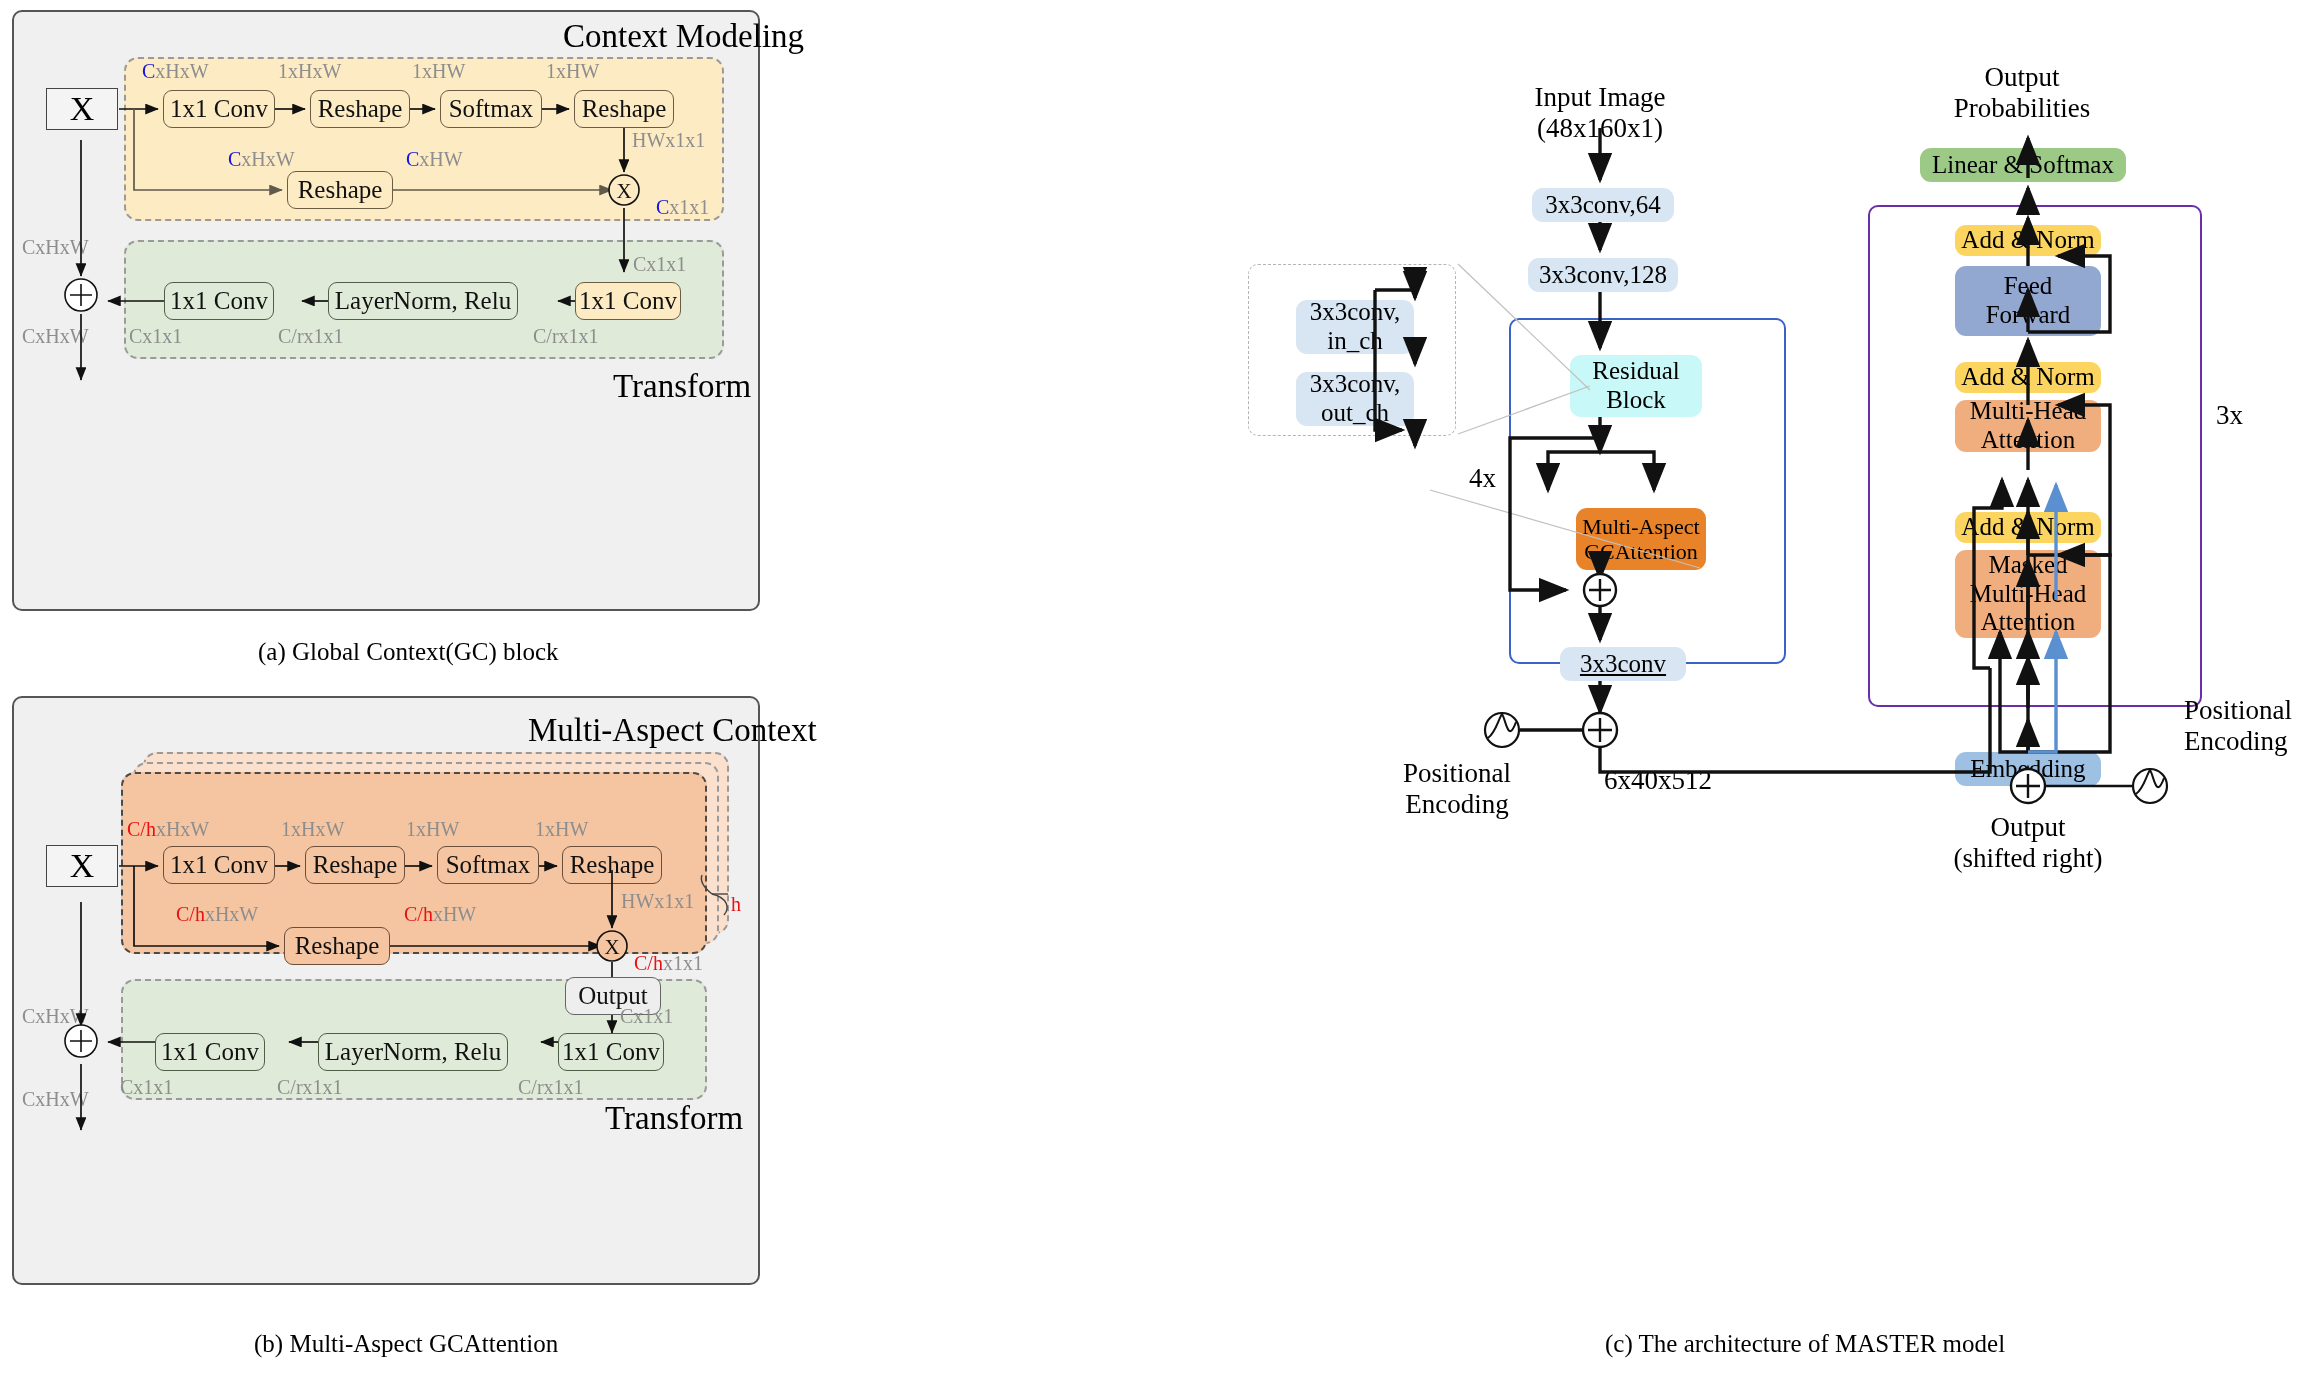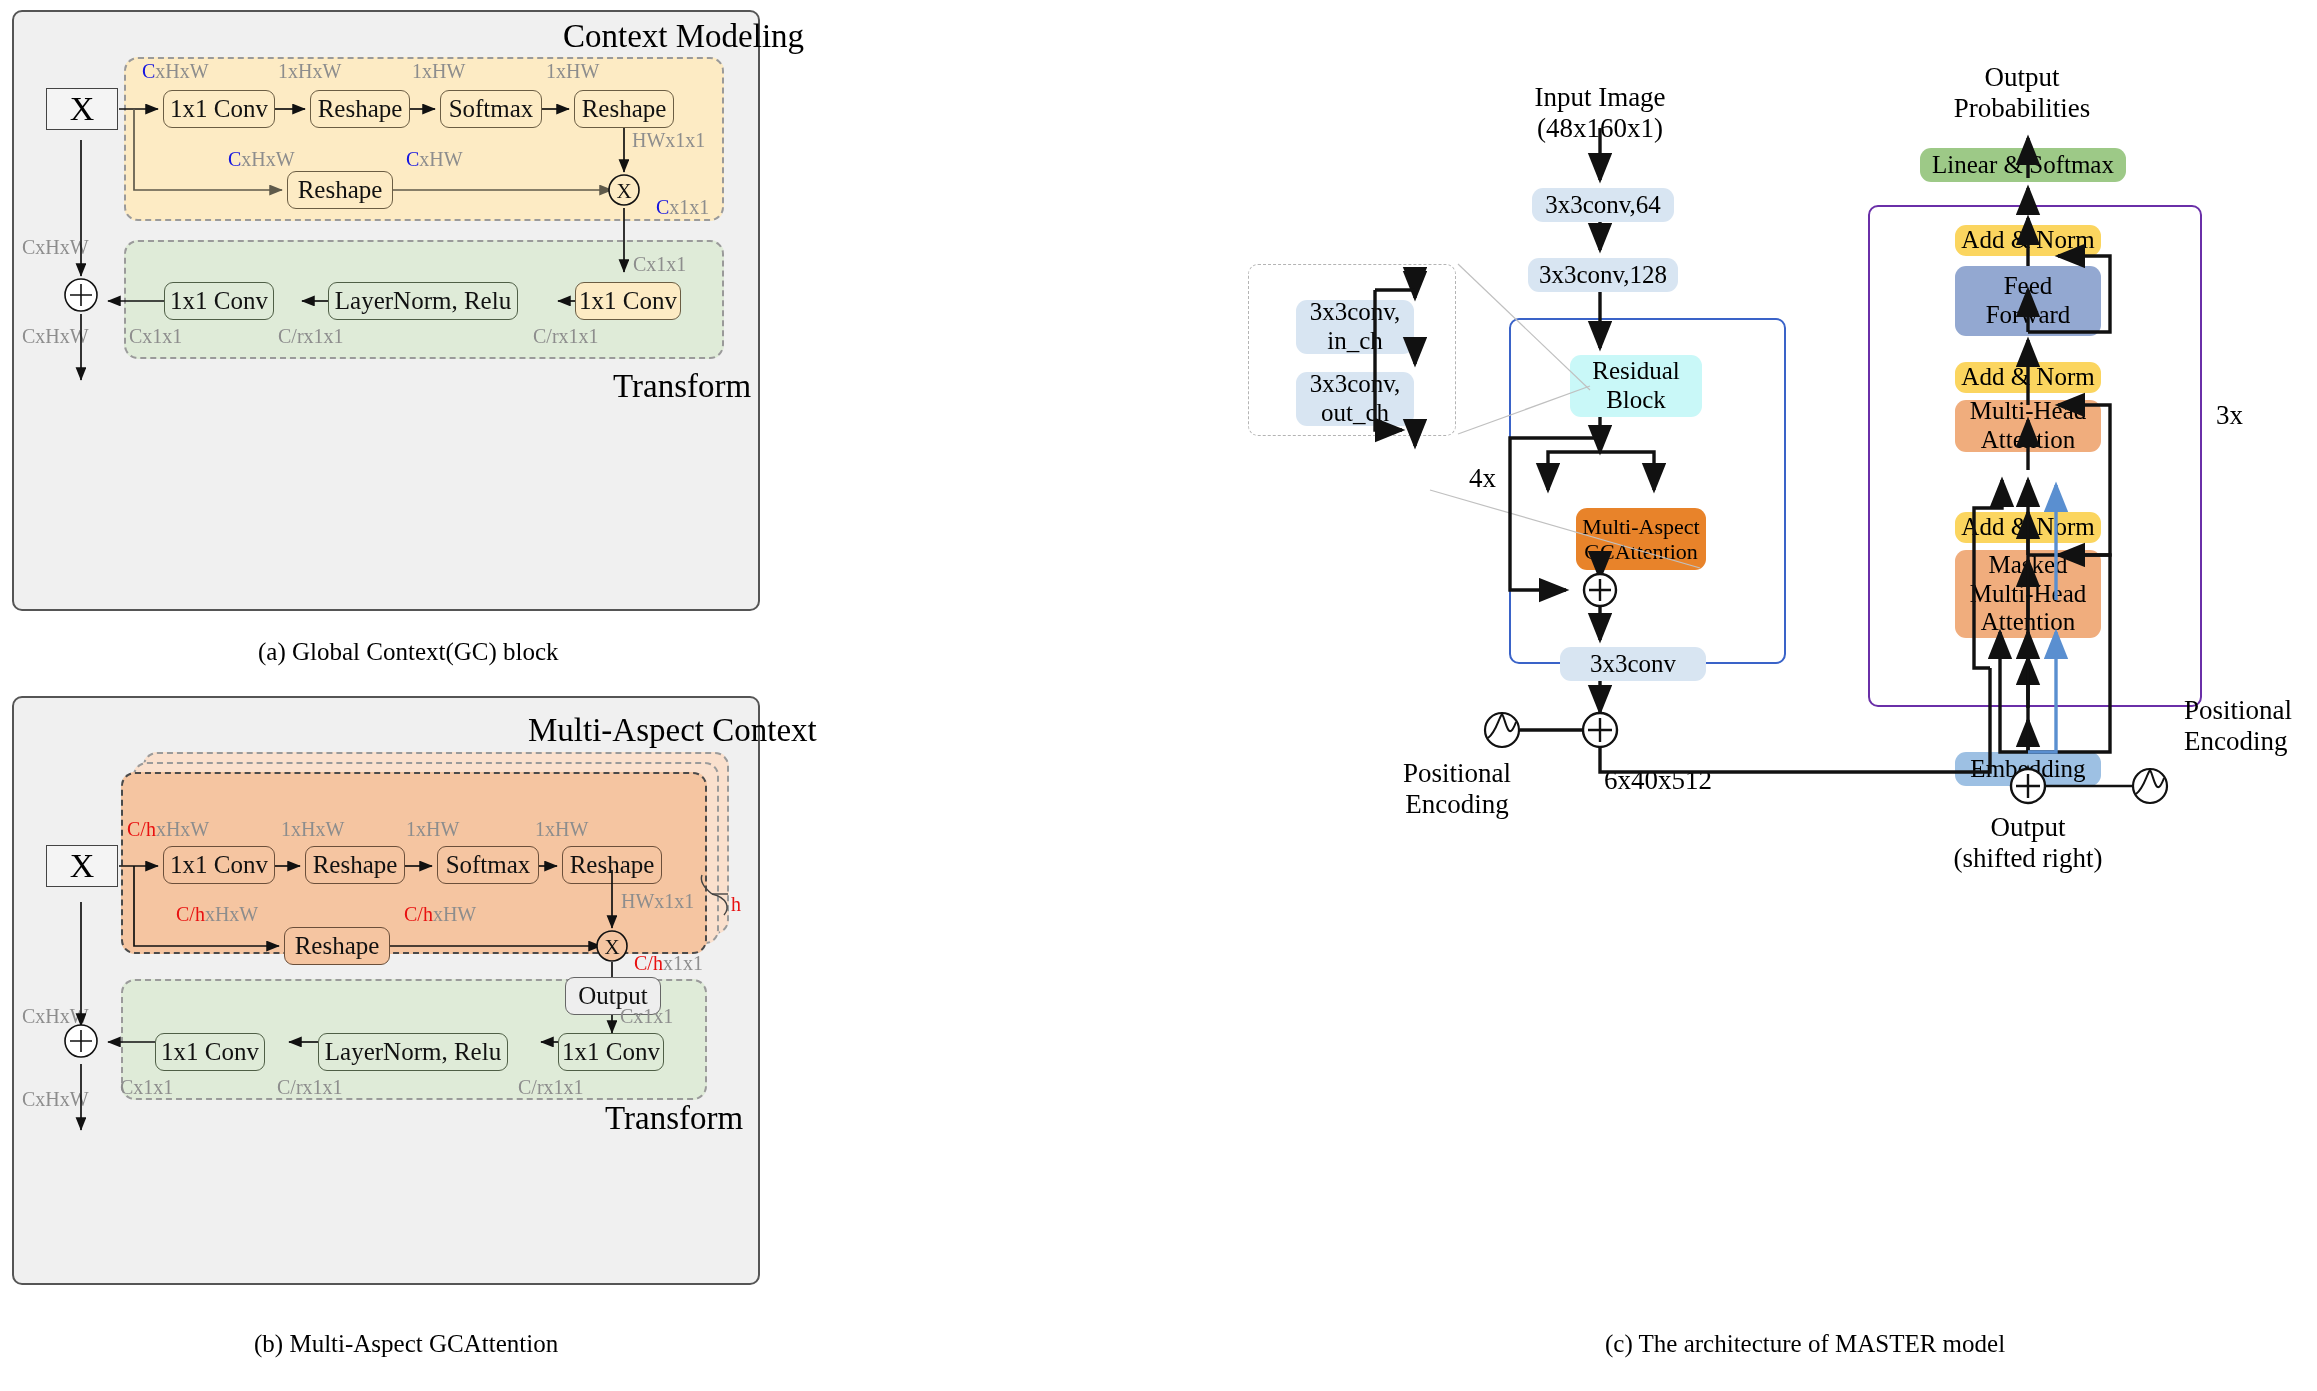--- a/index.html
+++ b/index.html
@@ -215,21 +215,21 @@
 <div class="cnode c-blue" style="left:1528px;top:258px;width:150px;height:34px;">3x3conv,128</div>
 <div class="frame enc" style="left:1509px;top:318px;width:273px;height:342px;"></div>
 <div class="cnode c-cyan" style="left:1570px;top:355px;width:132px;height:62px;">
   <span style="white-space:pre-line;">Residual
 Block</span>
 </div>
 <div class="cnode c-orange" style="left:1576px;top:508px;width:130px;height:62px;">
   <span style="white-space:pre-line;font-size:22px;">Multi-Aspect
 GCAttention</span>
 </div>
-<div class="cnode c-blue" style="left:1560px;top:647px;width:146px;height:34px;">3x3conv</div>
+<div class="cnode c-blue" style="left:1560px;top:647px;width:126px;height:34px;text-decoration:underline;">3x3conv</div>
 <div class="clabel" style="left:1469px;top:463px;">4x</div>
 <div class="clabel" style="left:1457px;top:758px;transform:translateX(-50%);text-align:center;">
   <span style="white-space:pre-line;">Positional
 Encoding</span>
 </div>
 <div class="clabel" style="left:1604px;top:765px;">6x40x512</div>
 
 <div class="clabel" style="left:2022px;top:62px;transform:translateX(-50%);text-align:center;">
   <span style="white-space:pre-line;">Output
 Probabilities</span>

